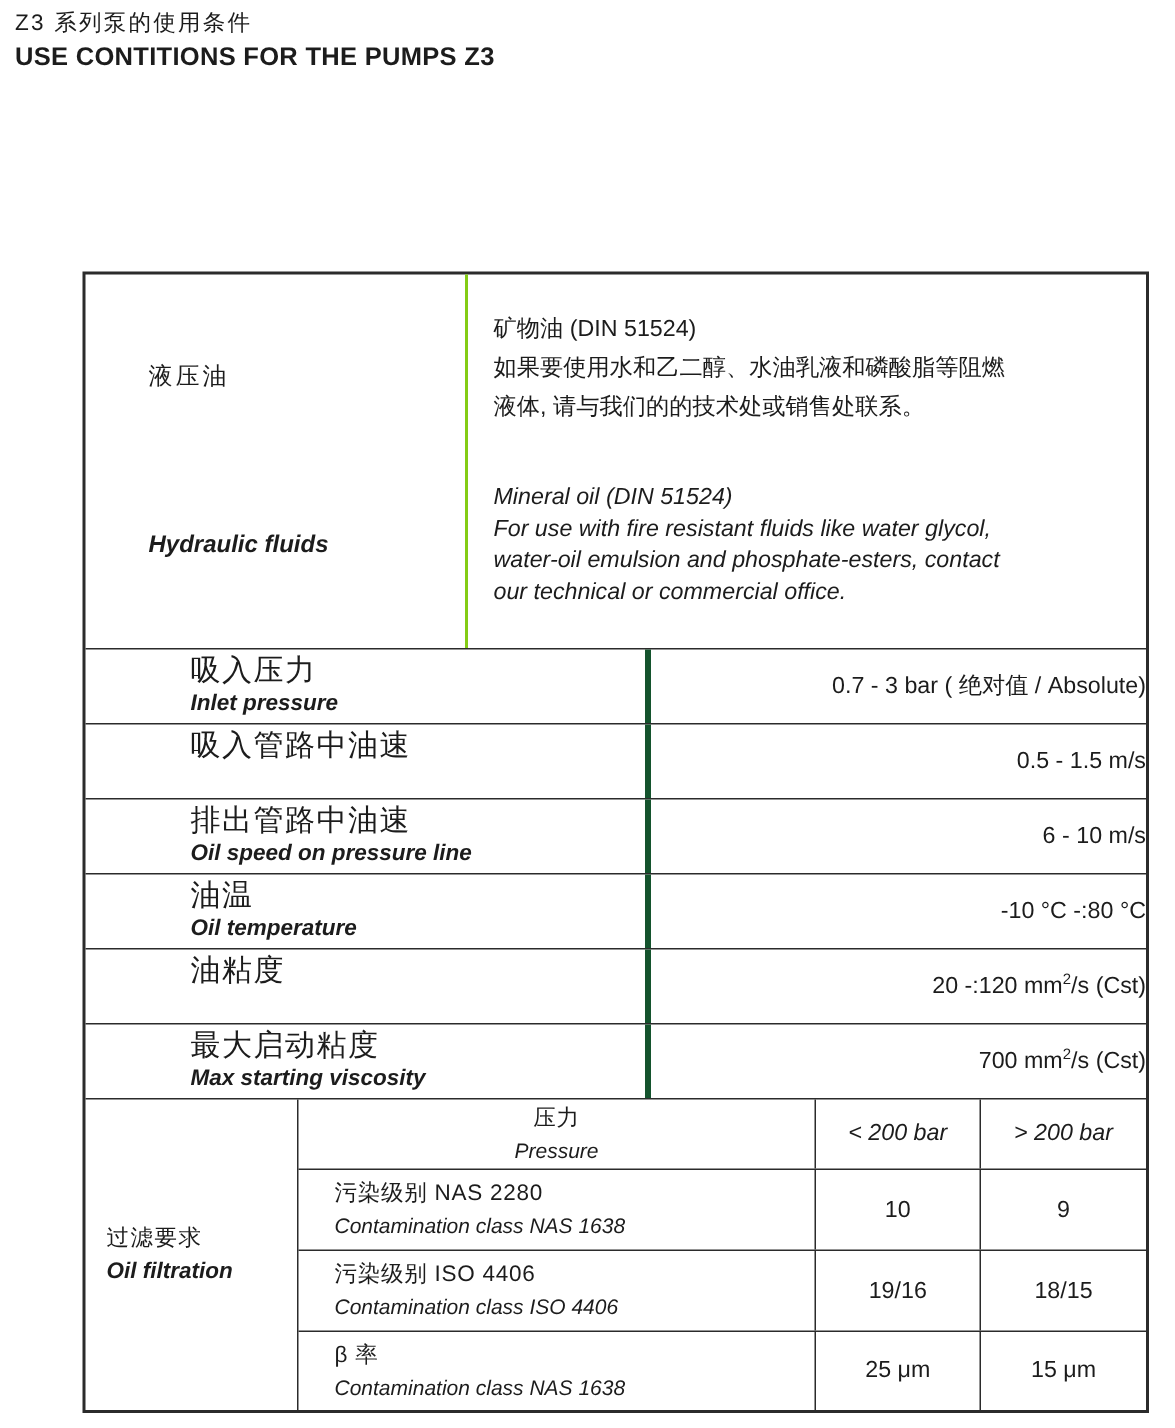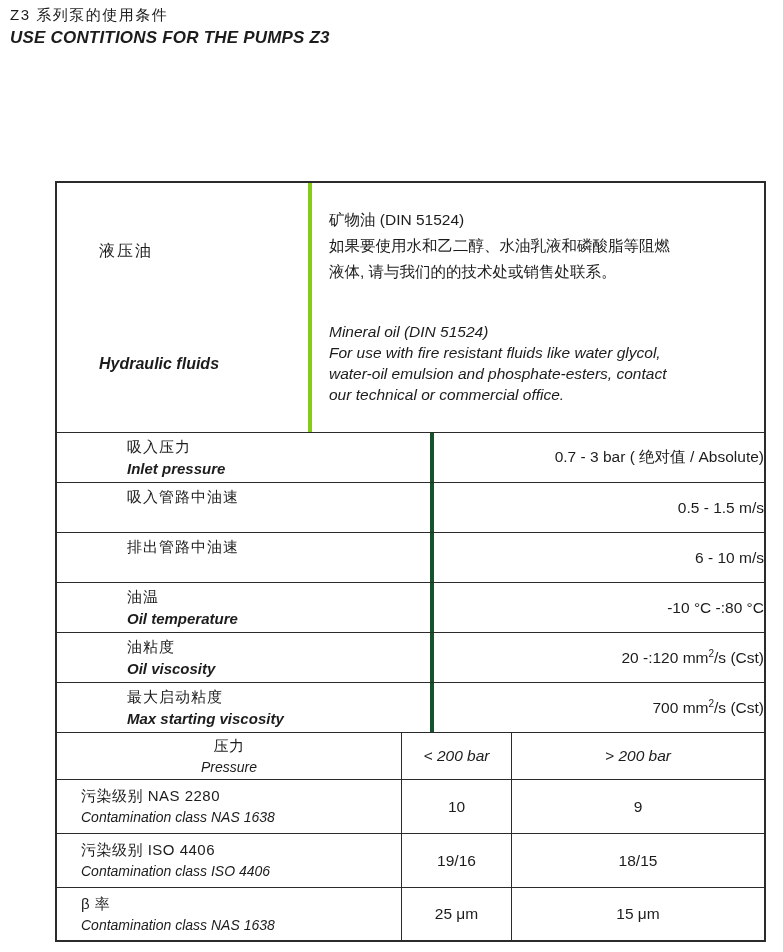--- a/index.html
+++ b/index.html
@@ -8,42 +8,42 @@
     width:783px; height:952px;
     font-family:"Liberation Sans","DejaVu Sans",sans-serif;
     color:#1c1c1c;
     overflow:hidden;
   }
   .page { position:relative; width:783px; height:792px; background:#fff; }
 
   
   .titles { position:absolute; left:10px; top:6px; }
   .title-zh { font-size:15px; letter-spacing:1.5px; }
-  .title-en { font-size:17px; font-weight:bold; font-style:italic; margin-top:3px; letter-spacing:0.2px; }
+  .title-en { font-size:17px; font-weight:bold; margin-top:3px; letter-spacing:0.2px; }
 
   
   .doc-table {
     position:absolute; left:55px; top:181px; width:711px;
     border:2px solid #2b2b2b;
     background:#fff;
   }
 
   
   .fluids-row { display:flex; height:249px; }
-  .fluids-label { position:relative; width:255px; border-right:4px solid #84cc16; }
+  .fluids-label { position:relative; width:255px; border-right:2px solid #84cc16; }
   .fl-zh { position:absolute; top:58px; left:42px; font-size:16px; letter-spacing:2px; }
   .fl-en { position:absolute; top:172px; left:42px; font-size:16px; font-style:italic; font-weight:bold; }
   .fluids-desc { flex:1; padding:24px 10px 0 17px; }
   .desc-zh { font-size:15.5px; line-height:26px; }
   .desc-en { margin-top:36px; font-size:15.5px; line-height:21px; font-style:italic; }
 
   
   .cond-row { display:flex; height:50px; border-top:1px solid #2b2b2b; }
   .cond-label { width:373px; padding:3px 0 0 70px; }
-  .cond-label .zh { font-size:15px; line-height:22px; letter-spacing:1px; }
+  .cond-label .zh { font-size:20px; line-height:22px; letter-spacing:1px; }
   .cond-label .en { font-size:15px; line-height:21px; font-style:italic; font-weight:bold; }
   .cond-value {
     flex:1; border-left:4px solid #14532d;
     display:flex; align-items:center; justify-content:flex-end;
     font-size:15.5px;
   }
   .cond-value sup { font-size:10px; line-height:0; position:relative; top:-4px; }
 
   
   .filt-section { display:flex; border-top:1px solid #2b2b2b; }
@@ -120,40 +120,40 @@
         <div class="zh">吸入管路中油速</div>
       </div>
       <div class="cond-value">
         <span>0.5 - 1.5 m/s</span>
       </div>
     </div>
 
     <div class="cond-row">
       <div class="cond-label">
         <div class="zh">排出管路中油速</div>
+        <div class="en">Oil speed on pressure line</div>
       </div>
       <div class="cond-value">
         <span>6 - 10 m/s</span>
       </div>
     </div>
 
     <div class="cond-row">
       <div class="cond-label">
         <div class="zh">油温</div>
         <div class="en">Oil temperature</div>
       </div>
       <div class="cond-value">
         <span>-10 °C -:80 °C</span>
       </div>
     </div>
 
     <div class="cond-row">
       <div class="cond-label">
         <div class="zh">油粘度</div>
-        <div class="en">Oil viscosity</div>
       </div>
       <div class="cond-value">
         <span>20 -:120 mm</span>
           <sup>2</sup>
           <span>/s (Cst)</span>
       </div>
     </div>
 
     <div class="cond-row">
       <div class="cond-label">
@@ -161,20 +161,24 @@
         <div class="en">Max starting viscosity</div>
       </div>
       <div class="cond-value">
         <span>700 mm</span>
           <sup>2</sup>
           <span>/s (Cst)</span>
       </div>
     </div>
 
     <div class="filt-section">
+      <div class="filt-left">
+        <div class="zh">过滤要求</div>
+        <div class="en">Oil filtration</div>
+      </div>
       <div class="filt-right">
 
         <div class="filt-row header">
           <div class="filt-lab header-lab">
             <div class="zh">压力</div>
             <div class="en">Pressure</div>
           </div>
           <div class="filt-col hdr">&lt; 200 bar</div>
           <div class="filt-col hdr lastcol">&gt; 200 bar</div>
         </div>

